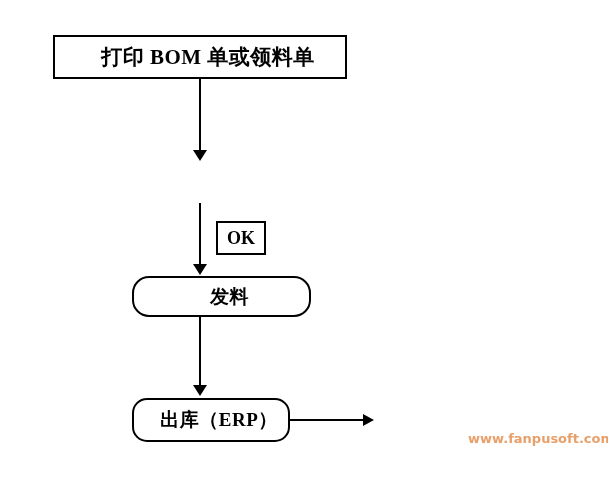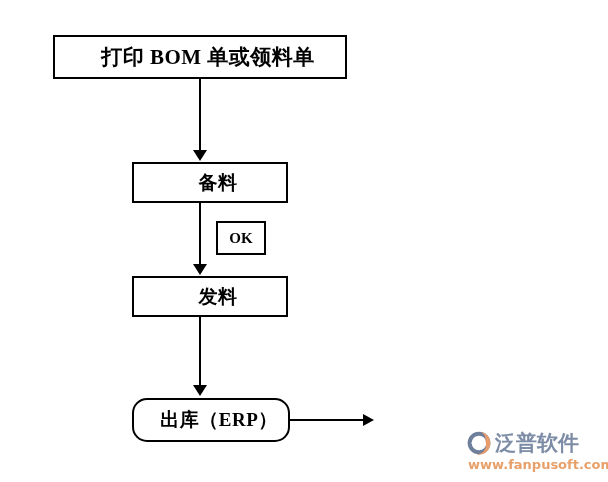--- a/index.html
+++ b/index.html
@@ -41,21 +41,21 @@
   .node-tag {
     position: absolute;
     box-sizing: border-box;
     border: 2px solid #000000;
     background: #ffffff;
     display: flex;
     align-items: center;
     justify-content: center;
     font-family: "Liberation Serif", "DejaVu Serif", serif;
     font-weight: bold;
-    font-size: 15px;
+    font-size: 18px;
     color: #000000;
     z-index: 4;
   }
 
   
   .conn-v {
     position: absolute;
     width: 2px;
     background: #000000;
     z-index: 2;
@@ -128,51 +128,40 @@
 
 <div id="canvas">
 
   <div class="node node-title" style="left:53px; top:35px; width:294px; height:44px;">
     <span>打印 BOM 单或领料单</span>
   </div>
 
   <div class="conn-v" style="left:199px; top:79px; height:72px;"></div>
   <div class="arrow-down" style="left:193px; top:150px;"></div>
 
-  <div class="node node-step" style="left:132px; top:162px; width:156px; height:41px;">
-    <span>备料</span>
-  </div>
 
   <div class="conn-v" style="left:199px; top:203px; height:62px;"></div>
   <div class="arrow-down" style="left:193px; top:264px;"></div>
 
   <div class="node-tag" style="left:216px; top:221px; width:50px; height:34px;">
     <span>OK</span>
   </div>
 
-  <div class="node node-step" style="left:132px; top:276px; width:156px; height:41px;">
+  <div class="node node-step" style="left:132px; top:276px; width:179px; height:41px;border-radius:17px;">
     <span>发料</span>
   </div>
 
   <div class="conn-v" style="left:199px; top:317px; height:70px;"></div>
   <div class="arrow-down" style="left:193px; top:385px;"></div>
 
   <div class="node node-bottom" style="left:132px; top:398px; width:158px; height:44px;">
     <span>出库（ERP）</span>
   </div>
 
   <div class="conn-h" style="left:290px; top:419px; width:75px;"></div>
   <div class="arrow-right" style="left:363px; top:414px;"></div>
 
 
   <div id="watermark">
-    <div id="wm-row">
-      <svg id="wm-mark" viewBox="0 0 32 32">
-        <path d="M16 2 A14 14 0 1 0 16 30 A14 14 0 1 0 16 2 Z M16 7 A9 9 0 1 1 16 25 A9 9 0 1 1 16 7 Z" fill="#6e7f9c"></path>
-        <path d="M13 30 A14 14 0 0 0 30 16 A14 14 0 0 0 18 2.2 A12 12 0 0 1 24 14 A12 12 0 0 1 13 30 Z" fill="#e79c6b"></path>
-        <path d="M6 16 L16 10 L16 22 Z" fill="#ffffff"></path>
-      </svg>
-      <span id="wm-name">泛普软件</span>
-    </div>
     <div id="wm-url">www.fanpusoft.com</div>
   </div>
 
 </div>
 
 </body></html>

